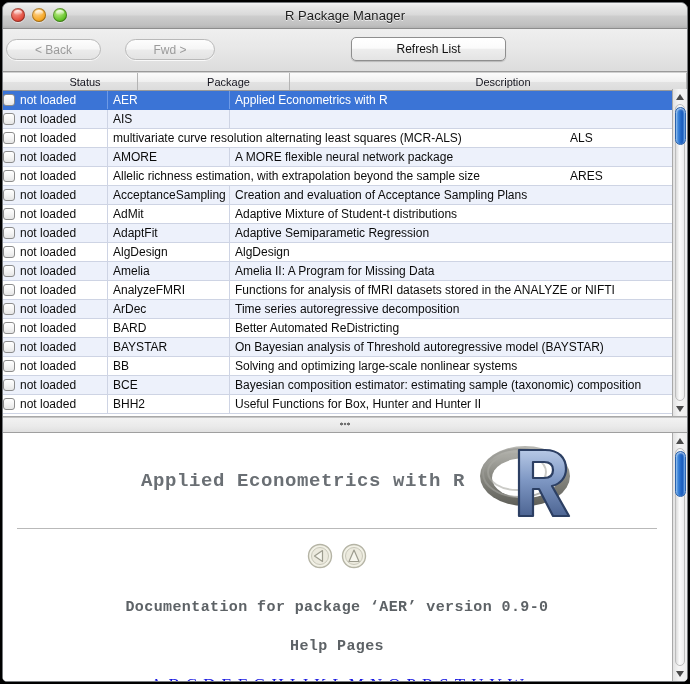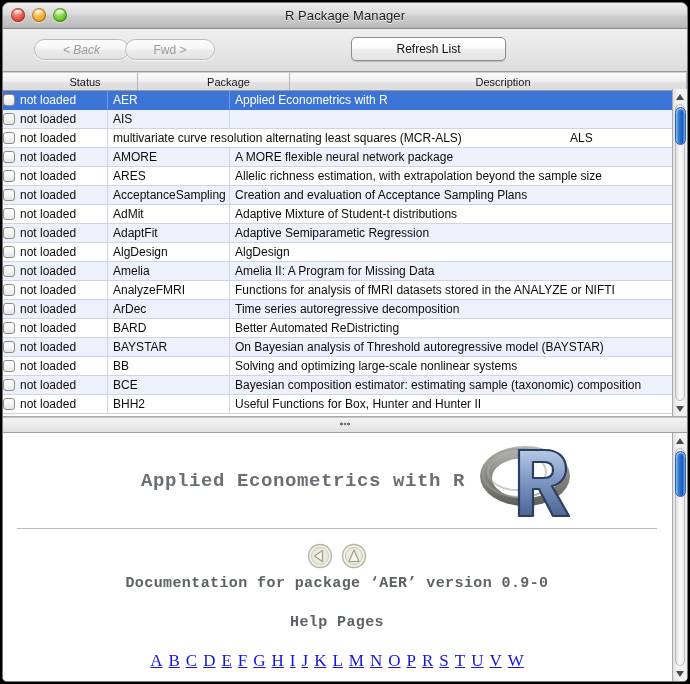--- a/index.html
+++ b/index.html
@@ -97,21 +97,21 @@
     background: linear-gradient(to bottom, #fdfdfd 0%, #f6f6f6 45%, #ebebeb 55%, #e3e3e3 100%);
     color: #9b9b9b;
     font-size: 12px;
     display: flex;
     align-items: center;
     justify-content: center;
     box-shadow: 0 1px 0 rgba(255,255,255,0.8);
     box-sizing: border-box;
     user-select: none;
   }
-  #btn-back { left: 31px;  width: 95px; font-style: italic; }
+  #btn-back { left: 3px;  width: 95px; }
   #btn-fwd  { left: 122px; width: 90px; }
 
   #btn-refresh {
     position: absolute;
     top: 8px;
     left: 348px;
     width: 155px;
     height: 24px;
     border-radius: 5px;
     border: 1px solid #8e8e8e;
@@ -336,21 +336,21 @@
     display: flex;
     justify-content: center;
     gap: 8px;
     margin-top: 14px;
   }
   #doc-version {
     text-align: center;
     font-size: 15px;
     font-weight: bold;
     color: #5d6266;
-    margin-top: 6px;
+    margin-top: 30px;
     letter-spacing: 0.4px;
   }
   #doc-helppages {
     text-align: center;
     font-size: 15px;
     font-weight: bold;
     color: #5d6266;
     margin-top: 22px;
     letter-spacing: 0.4px;
   }
@@ -426,22 +426,22 @@
               <span>not loaded</span>
             </div>
             <div class="cell pkg">AMORE</div>
             <div class="cell desc">A MORE flexible neural network package</div>
           </div>
           <div class="row odd">
             <div class="cell status">
               <div class="chk"></div>
               <span>not loaded</span>
             </div>
+            <div class="cell desc">Allelic richness estimation, with extrapolation beyond the sample size</div>
             <div class="cell pkg">ARES</div>
-            <div class="cell desc">Allelic richness estimation, with extrapolation beyond the sample size</div>
           </div>
           <div class="row even">
             <div class="cell status">
               <div class="chk"></div>
               <span>not loaded</span>
             </div>
             <div class="cell pkg">AcceptanceSampling</div>
             <div class="cell desc">Creation and evaluation of Acceptance Sampling Plans</div>
           </div>
           <div class="row odd">

